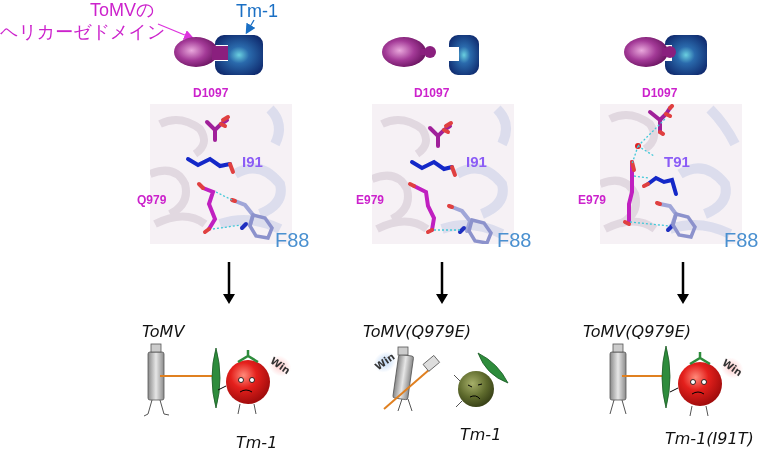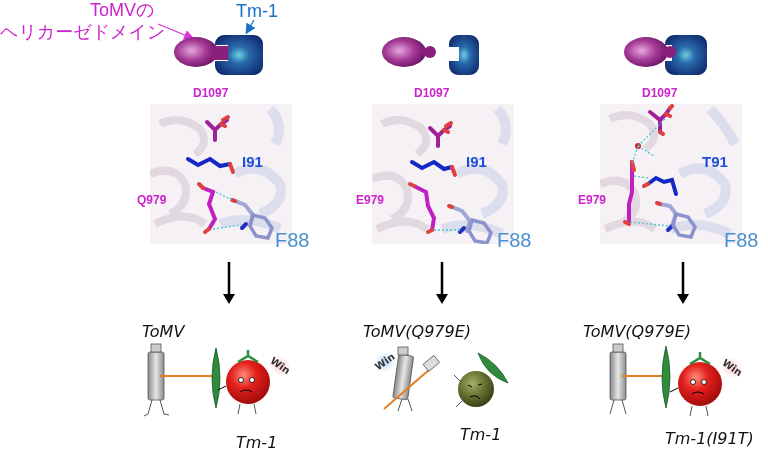--- a/index.html
+++ b/index.html
@@ -2,21 +2,21 @@
 <html><head>
 <meta charset="utf-8">
 <style>
   html, body { margin:0; padding:0; background:#ffffff; }
   body { width:768px; height:449px; position:relative; overflow:hidden; font-family:"Liberation Sans", sans-serif; }
   .abs { position:absolute; }
   .mag { color:#cc22cc; }
   .blu { color:#1a6fc4; }
   .lbl-title { font-size:18px; line-height:20px; white-space:nowrap; }
   .res { font-size:12px; font-weight:bold; color:#cc22cc; white-space:nowrap; }
-  .res-blue { font-size:15px; font-weight:bold; color:#1d4ed8; white-space:nowrap; }
+  .res-blue { font-size:15px; font-weight:bold; color:#8b5cf6; white-space:nowrap; }
   .res-f88 { font-size:20px; color:#4a90d0; white-space:nowrap; }
   .panel { position:absolute; width:142px; height:140px; overflow:hidden; }
   .cartoon-lbl { font-family:"DejaVu Sans", sans-serif; font-size:16px; color:#111; white-space:nowrap;font-style:italic; }
   .arrow { position:absolute; width:12px; height:44px; }
 </style>
 </head>
 <body>
 
 <div class="abs lbl-title mag" style="left:44px; top:0px;margin-left:46px;">ToMVの</div>
 <div class="abs lbl-title mag" style="left:0px; top:22px;">ヘリカーゼドメイン</div>
@@ -194,21 +194,21 @@
     <circle cx="38" cy="42" r="3" fill="#e02020"></circle>
     <g stroke="#40c8d8" stroke-width="1.3" stroke-dasharray="2,2" fill="none">
       <path d="M38,42 l28,-28"></path>
       <path d="M38,42 l-6,18"></path>
       <path d="M38,42 l16,10"></path>
       <path d="M34,72 l14,2"></path>
       <path d="M30,118 l40,4"></path>
     </g>
   </svg>
 </div>
-<div class="abs res-blue" style="left:702px;top:153px;">T91</div>
+<div class="abs res-blue" style="left:664px;top:153px;">T91</div>
 <div class="abs res" style="left:578px;top:193px;">E979</div>
 <div class="abs res-f88" style="left:724px;top:229px;">F88</div>
 
 <svg class="arrow" style="left:223px;top:262px;">
     <line x1="6" y1="0" x2="6" y2="34" stroke="#000" stroke-width="2.5"></line>
     <path d="M0,32 L12,32 L6,42 z" fill="#000"></path>
   </svg>
 <svg class="arrow" style="left:436px;top:262px;">
     <line x1="6" y1="0" x2="6" y2="34" stroke="#000" stroke-width="2.5"></line>
     <path d="M0,32 L12,32 L6,42 z" fill="#000"></path>

